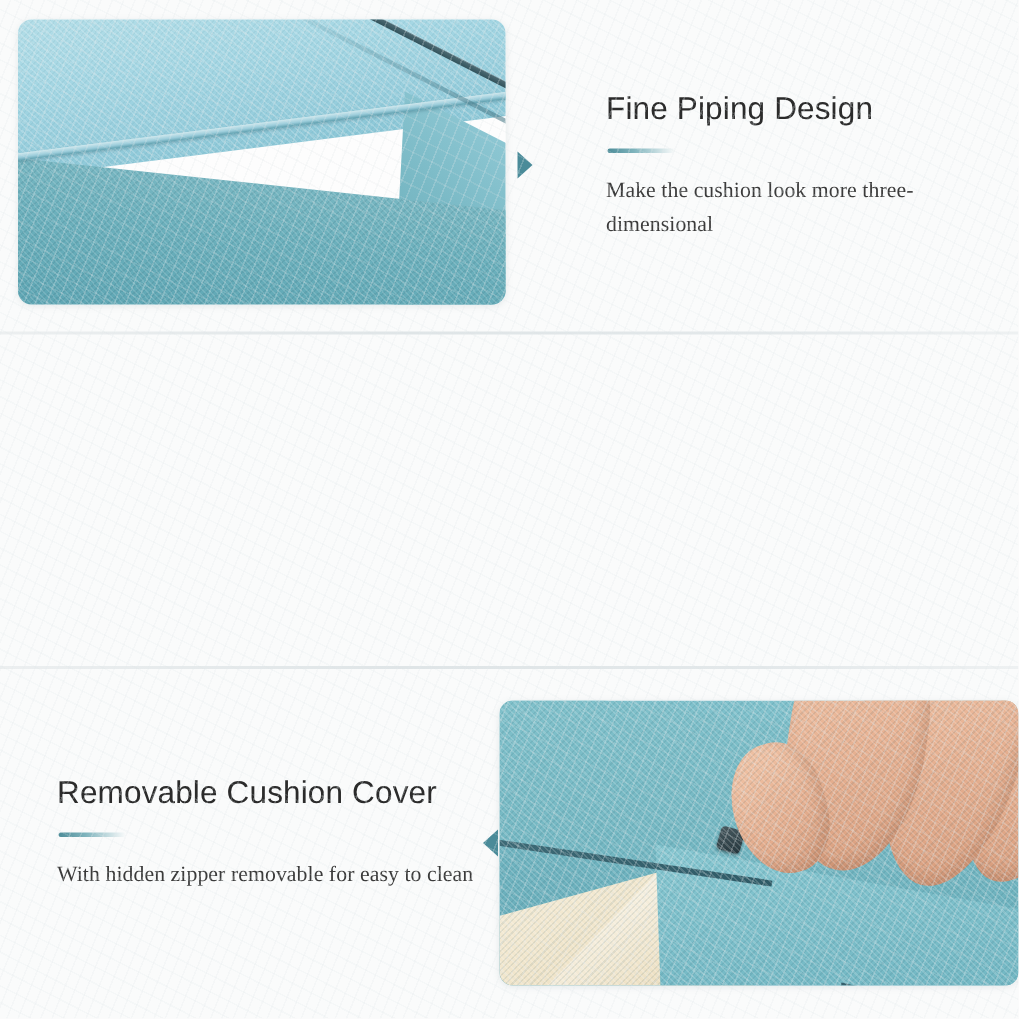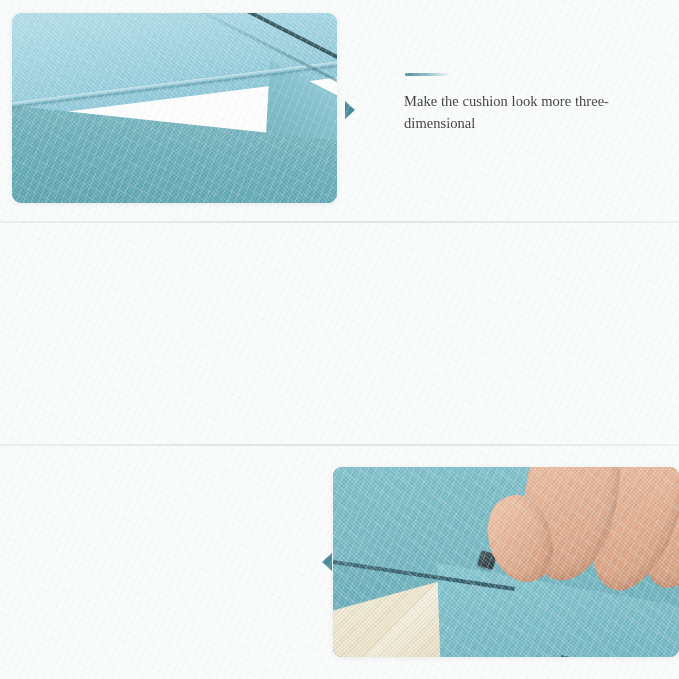--- a/index.html
+++ b/index.html
@@ -201,29 +201,35 @@
         <div class="cushion-side"></div>
         <div class="piping-front"></div>
         <div class="piping-back"></div>
         <div class="cushion-seam-top"></div>
       </div>
     </div>
 
     <div class="marker marker-right mk-1"></div>
 
     <div class="text-block tb-1">
+      <div class="heading">Fine Piping Design</div>
       <div class="accent-rule"></div>
       <div class="body-text">Make the cushion look more three-dimensional</div>
     </div>
   </section>
 
   <div class="divider div-1"></div>
 
   <section class="panel panel-2">
 
+    <div class="text-block tb-2">
+      <div class="heading">Removable Cushion Cover</div>
+      <div class="accent-rule"></div>
+      <div class="body-text">With hidden zipper removable for easy to clean</div>
+    </div>
 
     <div class="marker marker-left mk-2"></div>
 
     <div class="photo photo-2">
       <div class="zip-wrap">
         <div class="zip-fabric-top"></div>
         <div class="zip-fabric-low"></div>
         <div class="zip-foam"></div>
         <div class="zip-foam-sheen"></div>
         <div class="zip-flap"></div>

